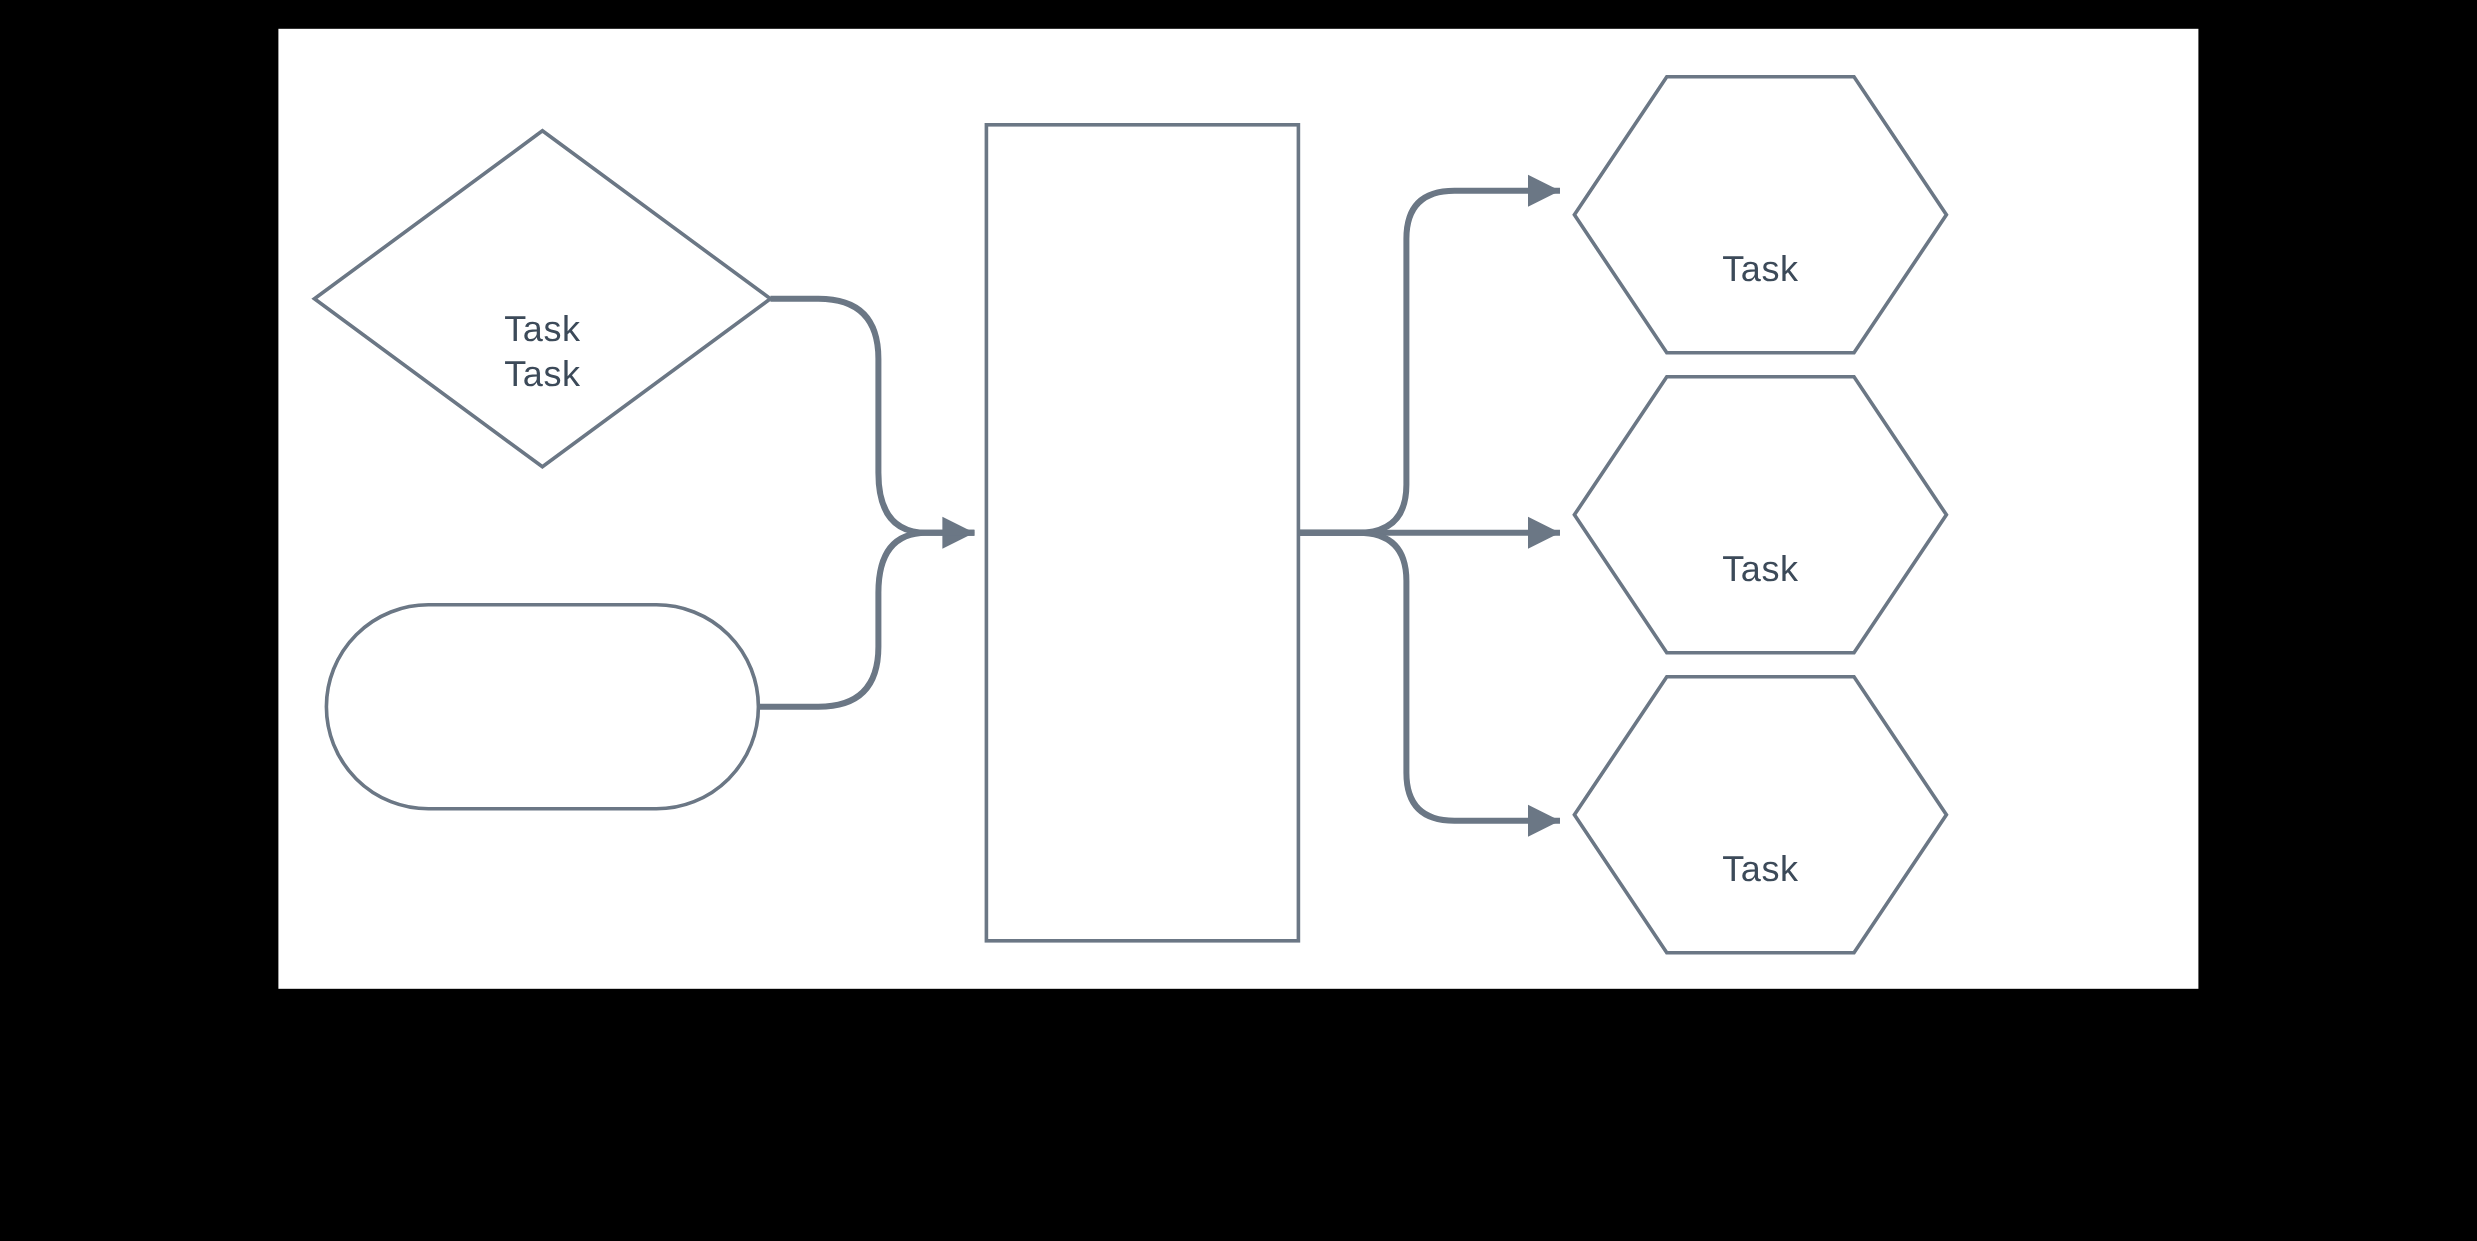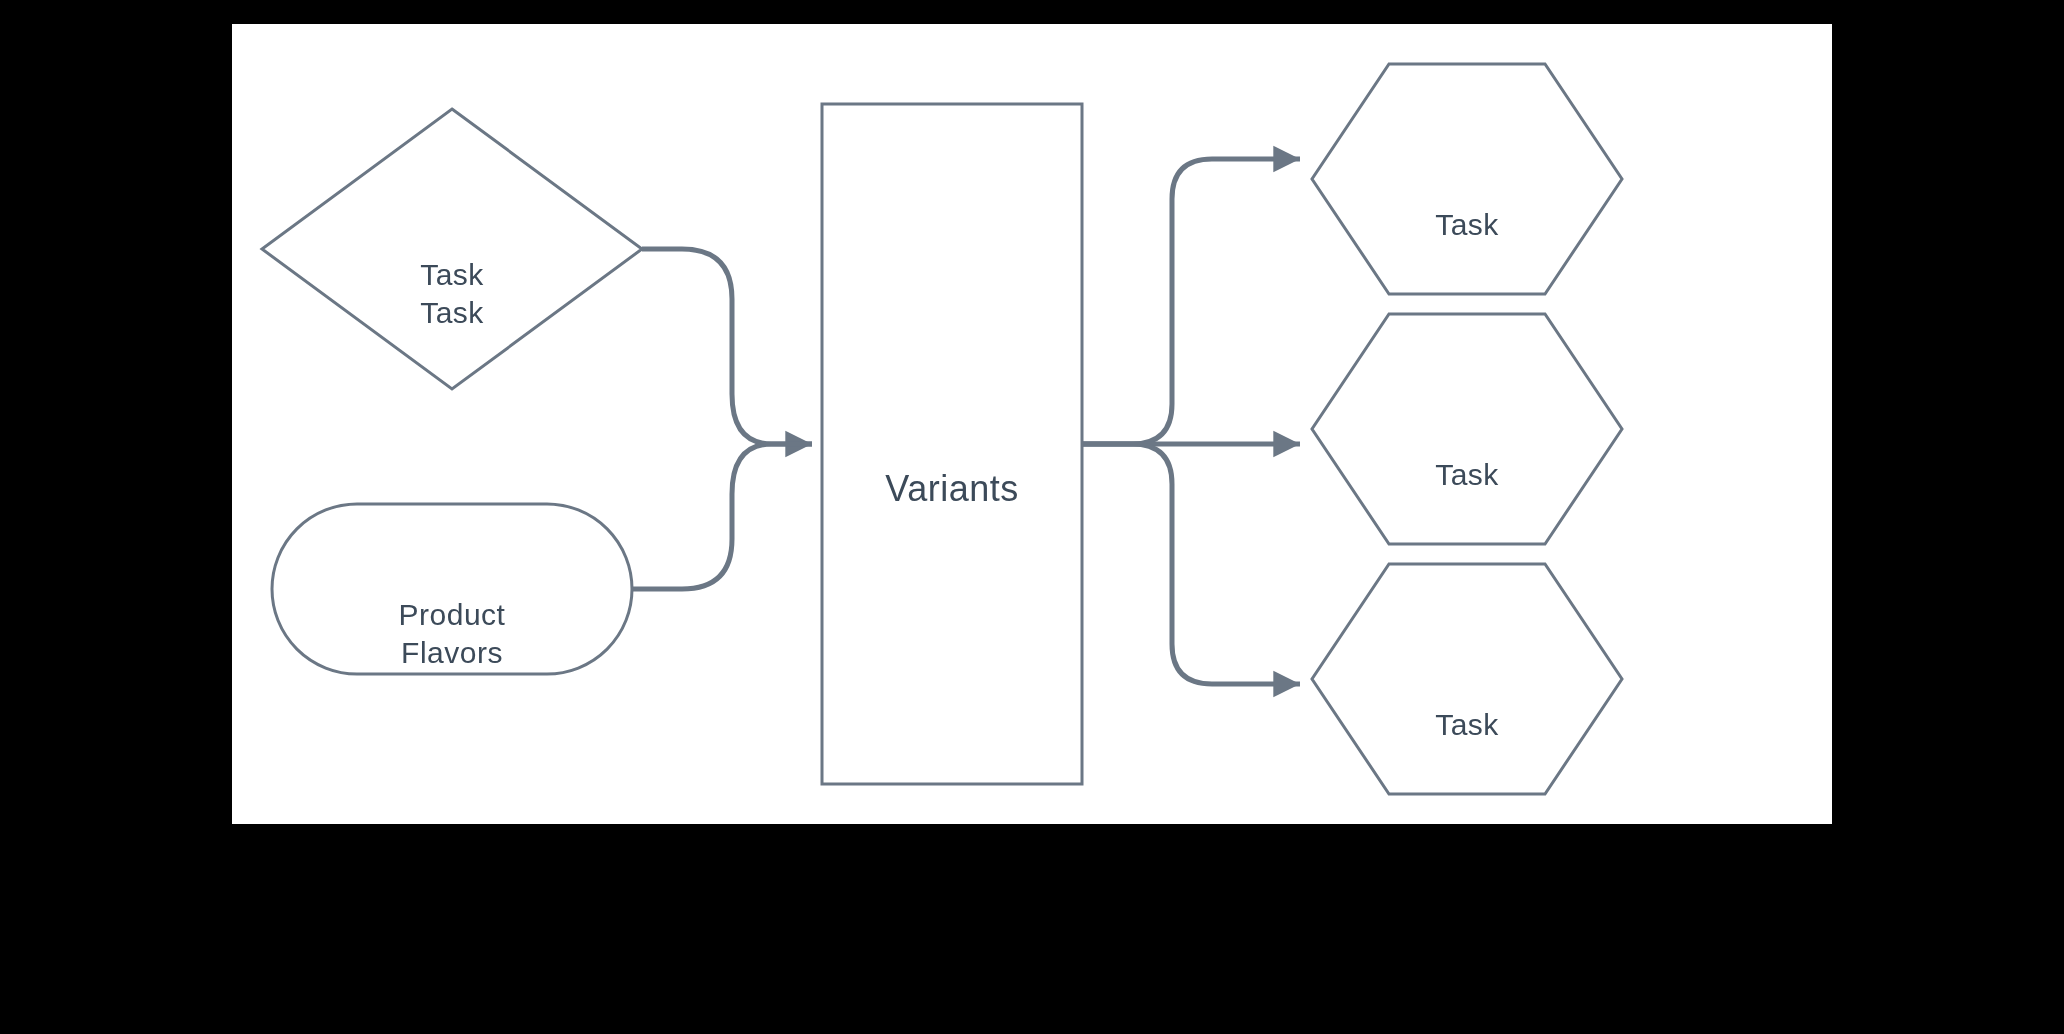--- a/index.html
+++ b/index.html
@@ -64,23 +64,18 @@
     <path d="M850,420 L900,420 Q940,420 940,380 L940,175 Q940,135 980,135 L1068,135" fill="none" stroke="#6b7785" stroke-width="5" marker-end="url(#arrow)"></path>
     <path d="M850,420 L900,420 Q940,420 980,420 L1068,420" fill="none" stroke="#6b7785" stroke-width="5" marker-end="url(#arrow)"></path>
     <path d="M850,420 L900,420 Q940,420 940,460 L940,620 Q940,660 980,660 L1068,660" fill="none" stroke="#6b7785" stroke-width="5" marker-end="url(#arrow)"></path>
   </svg>
 
   <div class="node-label font-main" style="left:120px; top:188px; width:200px;">
     <span>Task</span><br>
     <span>Task</span>
   </div>
 
-  <div class="node-label font-main" style="left:100px; top:528px; width:240px;">
-    <span>Product</span><br>
-    <span>Flavors</span>
-  </div>
 
-  <div class="node-label font-big" style="left:590px; top:398px; width:260px;">Variants</div>
 
   <div class="node-label font-task" style="left:1130px; top:138px; width:210px;">Task</div>
   <div class="node-label font-task" style="left:1130px; top:388px; width:210px;">Task</div>
   <div class="node-label font-task" style="left:1130px; top:638px; width:210px;">Task</div>
 </div>
 
 </body></html>

